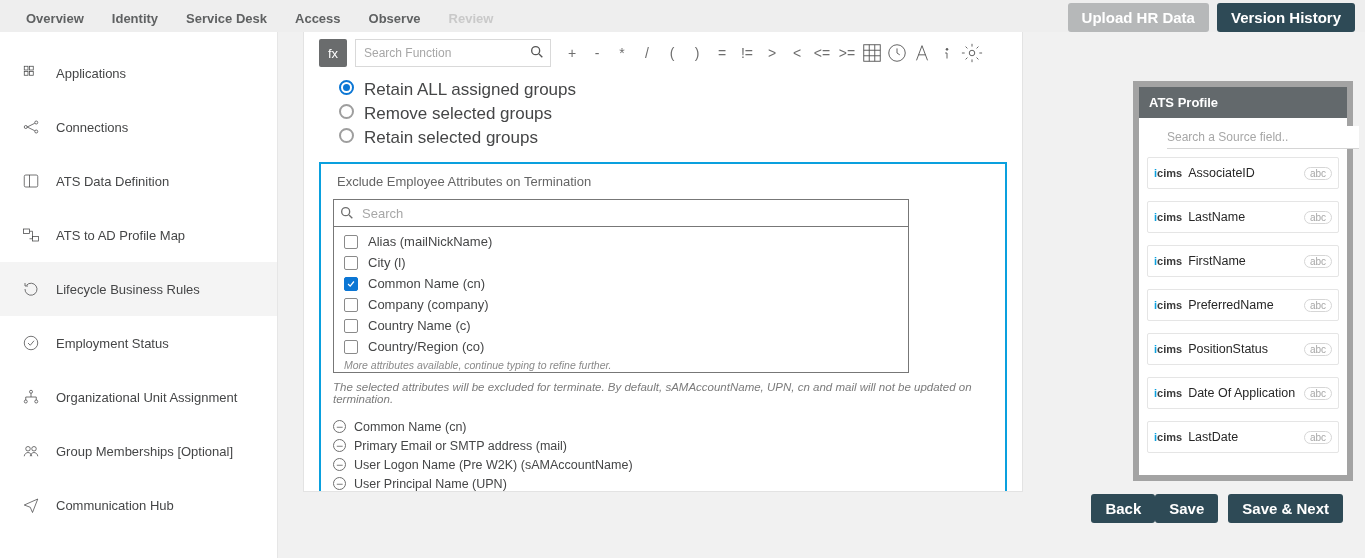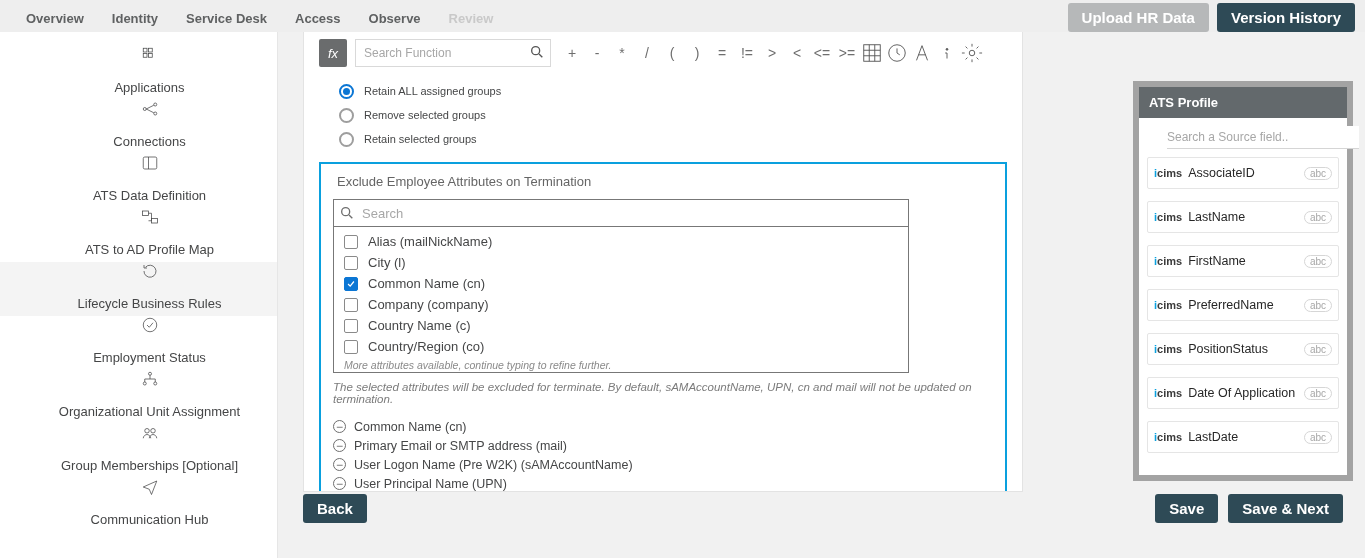--- a/index.html
+++ b/index.html
@@ -14,42 +14,42 @@
   .topnav .tab.active::after { content: ""; position: absolute; left: 50%; transform: translateX(-50%); bottom: -6px; border: 6px solid transparent; border-top-color: #eeeeee; }
   .topnav .right-btns { position: absolute; right: 10px; top: 3px; display: flex; gap: 8px; }
   .btn { border: none; border-radius: 3px; padding: 6px 14px; font-size: 15px; font-weight: 600; cursor: pointer; color: #fff; }
   .btn-grey { background: #b6b8b9; }
   .btn-dark { background: #2e4a56; }
 
   .layout { display: flex; height: calc(100% - 32px); }
 
   
   .sidebar { width: 278px; background: #ffffff; border-right: 1px solid #e6e6e6; padding-top: 14px; overflow-y: auto; }
-  .side-item { display: flex; align-items: center; height: 54px; padding-left: 22px; font-size: 13px; color: #454647; cursor: pointer; gap: 16px; flex-direction: column; }
+  .side-item { display: flex; align-items: center; height: 54px; padding-left: 22px; font-size: 13px; color: #454647; cursor: pointer; gap: 16px; }
   .side-item.active { background: #f4f4f4; }
   .side-icon { width: 18px; display: inline-flex; align-items: center; justify-content: center; }
   .side-icon svg { width: 18px; height: 18px; stroke: #454647; fill: none; }
 
   
   .main { flex: 1; background: #f1f1f1; position: relative; overflow: hidden; }
   .card { position: absolute; left: 25px; top: -10px; width: 720px; height: 470px; background: #fff; border: 1px solid #e3e3e3; padding: 15px 15px 20px 15px; overflow: hidden; }
 
   
   .fx-bar { display: flex; align-items: center; height: 30px; margin-bottom: 12px; }
-  .fx-badge { width: 28px; height: 28px; background: #6a6c6d; color: #fff; font-style: italic; display: flex; align-items: center; justify-content: center; font-size: 13px; border-radius: 2px; margin-right: 8px; }
+  .fx-badge { width: 28px; height: 28px; background: #6a6c6d; color: #fff; display: flex; align-items: center; justify-content: center; font-size: 13px; border-radius: 2px; margin-right: 8px; }
   .fx-input-wrap { position: relative; flex: 0 0 196px; margin-right: 10px; }
   .fx-input { width: 100%; height: 28px; border: 1px solid #d9d9d9; padding: 0 28px 0 8px; font-size: 12px; color: #7b7b7b; }
   .fx-input-wrap .mag { position: absolute; right: 6px; top: 5px; width: 16px; height: 16px; }
   .ops { display: flex; align-items: center; gap: 3px; flex: 1; }
   .op { width: 22px; height: 22px; color: #6e6e6e; font-size: 14px; display: inline-flex; align-items: center; justify-content: center; cursor: pointer; }
   .op.big svg { width: 22px; height: 22px; }
 
   
   .radios { margin-left: 20px; margin-bottom: 12px; }
-  .radio-row { display: flex; align-items: center; gap: 10px; height: 22px; font-size: 11px; color: #454647; margin-bottom: 2px; }
+  .radio-row { display: flex; gap: 10px; height: 22px; font-size: 17px; color: #454647; margin-bottom: 2px; }
   .radio { width: 15px; height: 15px; border-radius: 50%; border: 2px solid #9e9e9e; display: inline-flex; align-items: center; justify-content: center; }
   .radio.checked { border-color: #0b76d4; }
   .radio.checked::after { content: ""; width: 7px; height: 7px; background: #0b76d4; border-radius: 50%; }
 
   
   .exclude { border: 2px solid #0aa0de; padding: 10px 12px 14px 12px; }
   .exclude-title { font-size: 13px; color: #656565; margin-bottom: 10px; margin-left: 4px; }
   .search-wrap { position: relative; margin-bottom: 0; }
   .search-wrap input { width: 576px; height: 28px; border: 1px solid #777; padding: 0 6px 0 28px; font-size: 13px; color: #888; }
   .search-wrap .mag { position: absolute; left: 6px; top: 6px; width: 16px; height: 16px; stroke: #6e6e6e; }
@@ -58,21 +58,21 @@
   .attr-row .cb { width: 14px; height: 14px; border: 1.5px solid #8a8a8a; border-radius: 2px; margin-right: 10px; display: inline-flex; align-items: center; justify-content: center; }
   .attr-row .cb.checked { background: #0b76d4; border-color: #0b76d4; }
   .attr-row .cb.checked svg { width: 10px; height: 10px; stroke: #fff; fill: none; stroke-width: 3; }
   .attrs-note { font-size: 10.5px; font-style: italic; color: #8a8a8a; padding: 2px 10px 2px 10px; }
   .exclude-help { font-size: 11.5px; font-style: italic; color: #7b7b7b; margin-top: 8px; }
   .selected-list { margin-top: 12px; }
   .selected-item { display: flex; align-items: center; gap: 8px; font-size: 12.5px; color: #454647; height: 19px; }
   .selected-item .rm { width: 13px; height: 13px; border: 1.5px solid #6e6e6e; border-radius: 50%; display: inline-flex; align-items: center; justify-content: center; font-size: 12px; color: #6e6e6e; cursor: pointer; line-height: 1; }
 
   
-  .footer { position: absolute; left: 25px; bottom: 35px; width: 1040px; display: flex; align-items: center; justify-content: space-between; }
+  .footer { position: absolute; left: 25px; bottom: 35px; width: 1040px; display: flex; align-items: center; justify-content: flex-end; }
   .footer .right { display: flex; gap: 10px; }
 
   
   .ats { position: absolute; right: 12px; top: 49px; width: 220px; background: #fff; border: 6px solid #a3a3a3; }
   .ats-head { background: #63696c; color: #fff; padding: 8px 10px; font-size: 13px; font-weight: 600; }
   .ats-body { padding: 8px 8px 10px 8px; }
   .ats-search { width: 100%; border: none; border-bottom: 1px solid #d5d5d5; font-size: 12px; color: #9c9c9c; padding: 4px 0; margin-bottom: 8px; margin-left: 20px; }
   .field-row { height: 32px; display: flex; align-items: center; gap: 6px; border: 1px solid #e5e5e5; border-radius: 2px; padding: 0 6px; margin-bottom: 12px; }
   .src-badge { font-size: 11px; font-weight: 700; color: #3a3a3a; }
   .src-badge .i { color: #0aa0de; }

